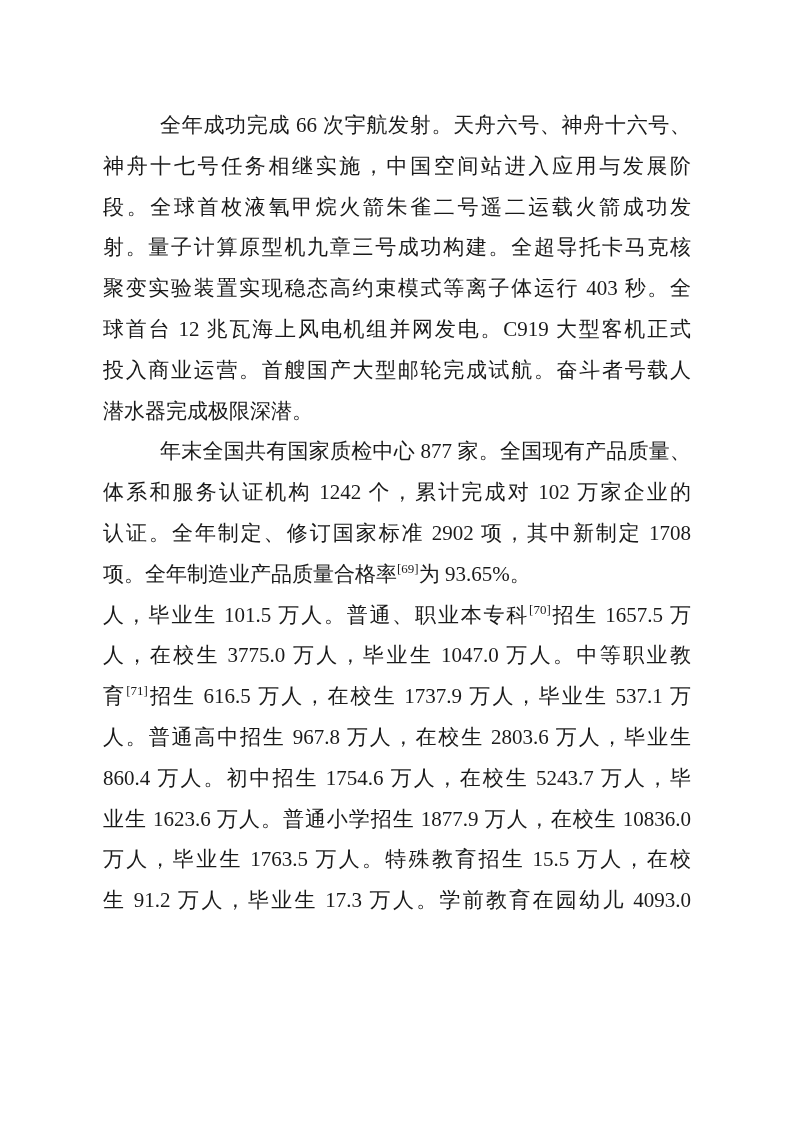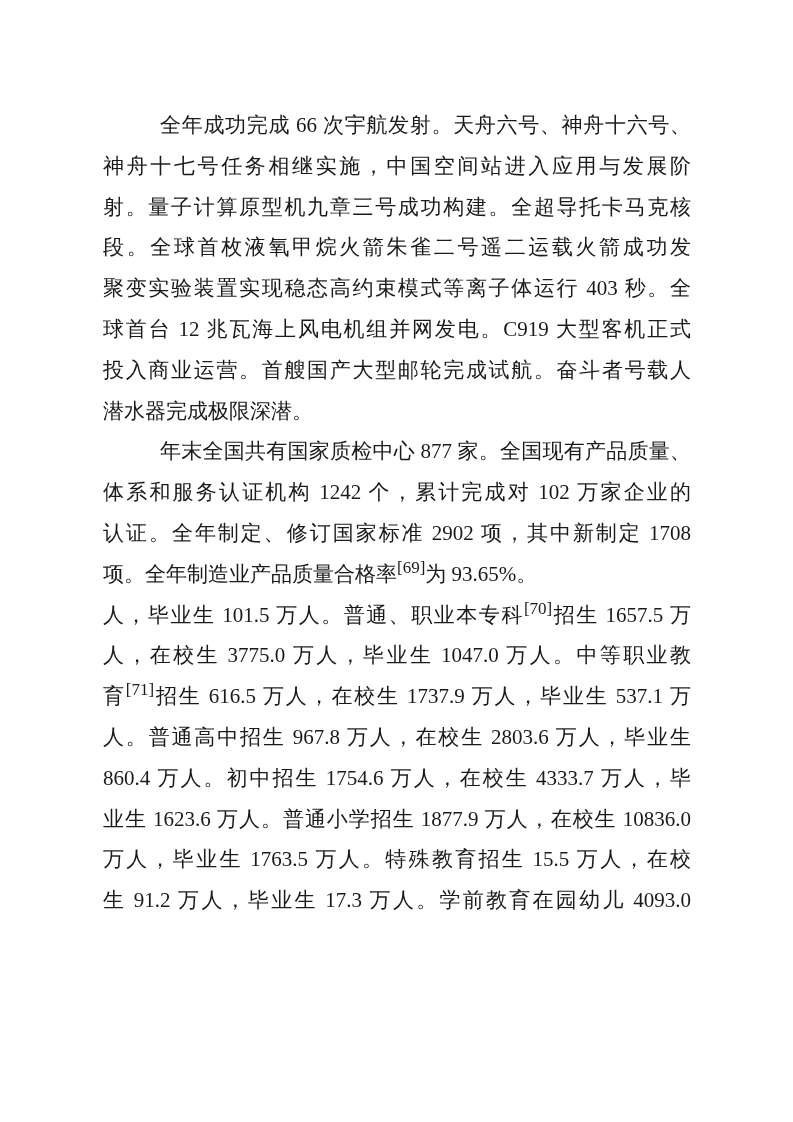--- a/index.html
+++ b/index.html
@@ -35,51 +35,51 @@
     text-align-last: justify;
     overflow: visible;
   }
   .line.first {
     text-indent: 57px;
   }
   .line.last {
     text-align-last: left;
   }
   .line sup {
-    font-size: 17px;
+    font-size: 13px;
     line-height: 0;
     vertical-align: super;
     letter-spacing: 0;
   }
 </style>
 </head>
 <body>
 
 <div class="page">
   <div class="doc-text">
       <div class="paragraph">
         <div class="line first"><span>全年成功完成 66 次宇航发射。天舟六号、神舟十六号、</span></div>
         <div class="line"><span>神舟十七号任务相继实施，中国空间站进入应用与发展阶</span></div>
+        <div class="line"><span>段。全球首枚液氧甲烷火箭朱雀二号遥二运载火箭成功发</span></div>
         <div class="line"><span>射。量子计算原型机九章三号成功构建。全超导托卡马克核</span></div>
-        <div class="line"><span>段。全球首枚液氧甲烷火箭朱雀二号遥二运载火箭成功发</span></div>
         <div class="line"><span>聚变实验装置实现稳态高约束模式等离子体运行 403 秒。全</span></div>
         <div class="line"><span>球首台 12 兆瓦海上风电机组并网发电。C919 大型客机正式</span></div>
         <div class="line"><span>投入商业运营。首艘国产大型邮轮完成试航。奋斗者号载人</span></div>
         <div class="line last"><span>潜水器完成极限深潜。</span></div>
       </div>
       <div class="paragraph">
         <div class="line first"><span>年末全国共有国家质检中心 877 家。全国现有产品质量、</span></div>
         <div class="line"><span>体系和服务认证机构 1242 个，累计完成对 102 万家企业的</span></div>
         <div class="line"><span>认证。全年制定、修订国家标准 2902 项，其中新制定 1708</span></div>
         <div class="line last"><span>项。全年制造业产品质量合格率</span><sup>[69]</sup><span>为 93.65%。</span></div>
       </div>
       <div class="paragraph">
         <div class="line"><span>人，毕业生 101.5 万人。普通、职业本专科</span><sup>[70]</sup><span>招生 1657.5 万</span></div>
         <div class="line"><span>人，在校生 3775.0 万人，毕业生 1047.0 万人。中等职业教</span></div>
         <div class="line"><span>育</span><sup>[71]</sup><span>招生 616.5 万人，在校生 1737.9 万人，毕业生 537.1 万</span></div>
         <div class="line"><span>人。普通高中招生 967.8 万人，在校生 2803.6 万人，毕业生</span></div>
-        <div class="line"><span>860.4 万人。初中招生 1754.6 万人，在校生 4333.7 万人，毕</span></div>
+        <div class="line"><span>860.4 万人。初中招生 1754.6 万人，在校生 5243.7 万人，毕</span></div>
         <div class="line"><span>业生 1623.6 万人。普通小学招生 1877.9 万人，在校生 10836.0</span></div>
         <div class="line"><span>万人，毕业生 1763.5 万人。特殊教育招生 15.5 万人，在校</span></div>
         <div class="line"><span>生 91.2 万人，毕业生 17.3 万人。学前教育在园幼儿 4093.0</span></div>
       </div>
     </div>
 </div>
 
 </body></html>

